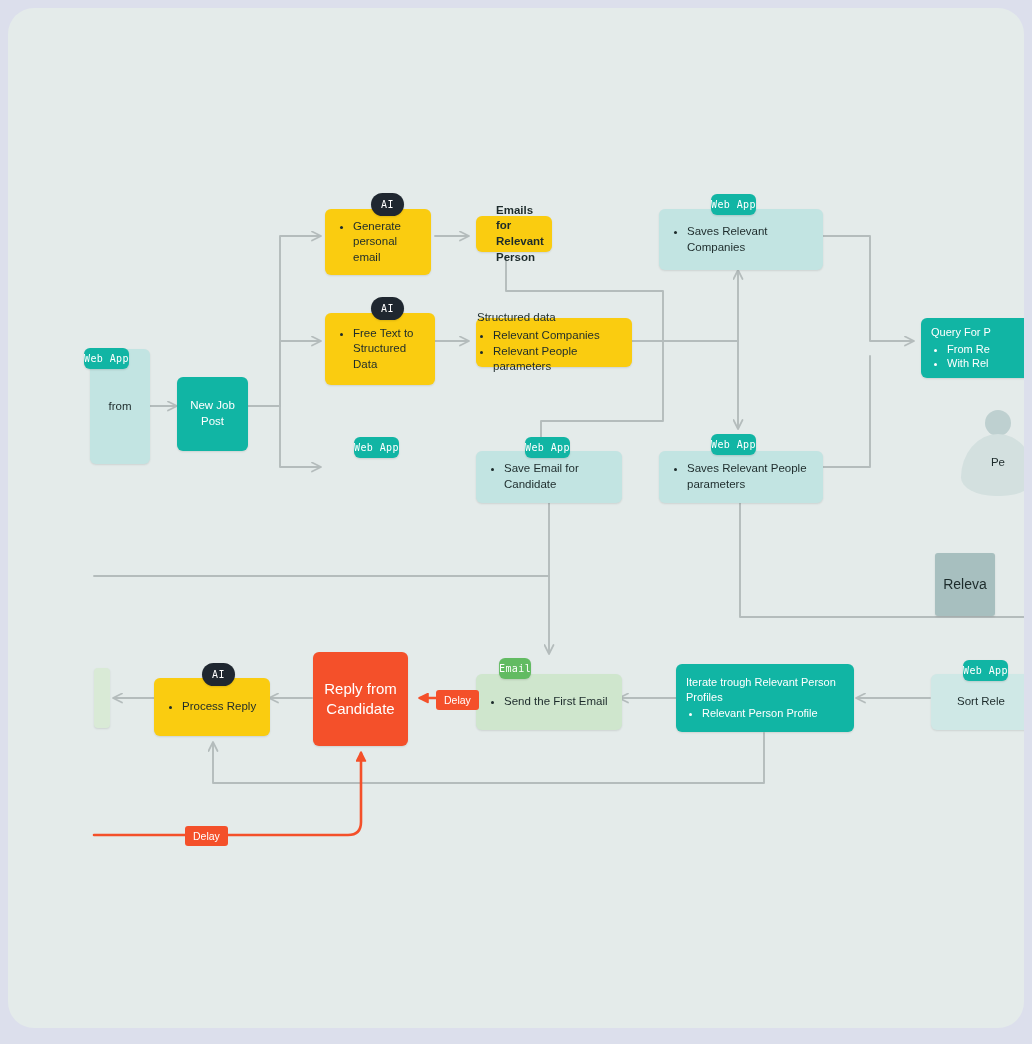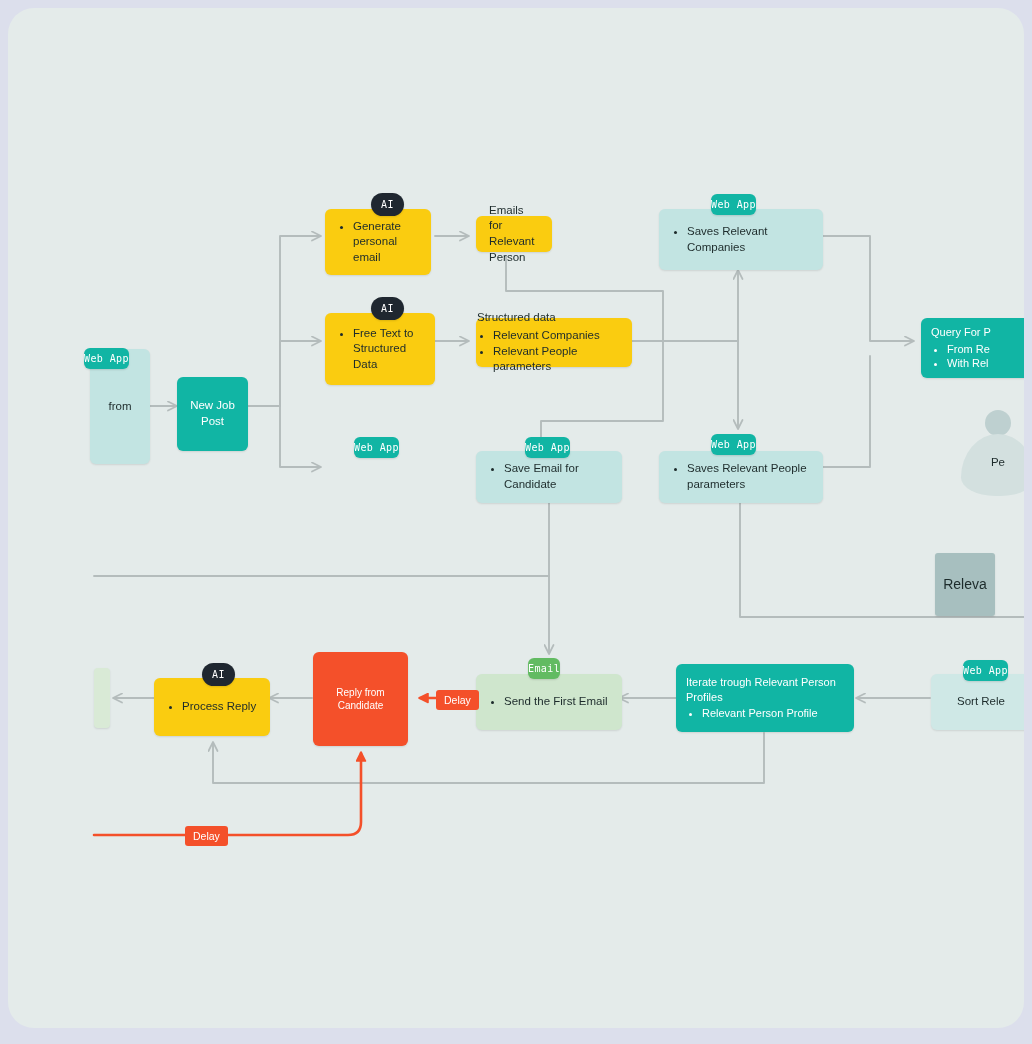--- a/index.html
+++ b/index.html
@@ -209,21 +209,21 @@
 
     <div class="badge ai" style="left:363px; top:289px;">AI</div>
     <div class="node c-yellow pad" style="left:317px; top:305px; width:110px; height:72px;">
       <ul>
         <li>Free Text to Structured Data</li>
       </ul>
     </div>
 
     <div class="badge webapp" style="left:346px; top:429px;">Web  App</div>
 
-    <div class="node c-yellow pad" style="left:468px; top:208px; width:76px; height:36px; white-space:pre-line; padding:6px 13px;">
+    <div class="node c-yellow pad" style="left:468px; top:208px; width:76px; height:36px; white-space:pre-line; padding:6px 20px;font-weight:bold;">
       <span>Emails for
 Relevant Person</span>
     </div>
 
     <div class="node c-yellow pad" style="left:468px; top:310px; width:156px; height:49px; padding:6px 1px;">
       <div class="hdr">Structured data</div>
       <ul>
         <li>Relevant Companies</li>
         <li>Relevant People parameters</li>
       </ul>
@@ -270,29 +270,29 @@
 
     <div class="node c-green-pl" style="left:86px; top:660px; width:16px; height:60px; border-radius:4px;"></div>
 
     <div class="badge ai" style="left:194px; top:655px;">AI</div>
     <div class="node c-yellow pad" style="left:146px; top:670px; width:116px; height:58px;">
       <ul>
         <li>Process Reply</li>
       </ul>
     </div>
 
-    <div class="node c-red center" style="left:305px; top:644px; width:95px; height:94px; white-space:pre-line; font-size:10px;">
+    <div class="node c-red center" style="left:305px; top:644px; width:95px; height:94px; white-space:pre-line; font-size:15px;">
       <span>Reply from
 Candidate</span>
     </div>
 
     <div class="pill" style="left:428px; top:682px;">Delay</div>
     <div class="pill" style="left:177px; top:818px;">Delay</div>
 
-    <div class="badge email" style="left:520px; top:650px;">Email</div>
+    <div class="badge email" style="left:491px; top:650px;">Email</div>
     <div class="node c-teal pad" style="left:668px; top:656px; width:178px; height:68px; padding:8px 10px; font-size:11px;">
       <div class="hdr">Iterate trough Relevant Person Profiles</div>
       <ul>
         <li>Relevant Person Profile</li>
       </ul>
     </div>
 
     <div class="node c-green-l pad" style="left:468px; top:666px; width:146px; height:56px;">
       <ul>
         <li>Send the First Email</li>

